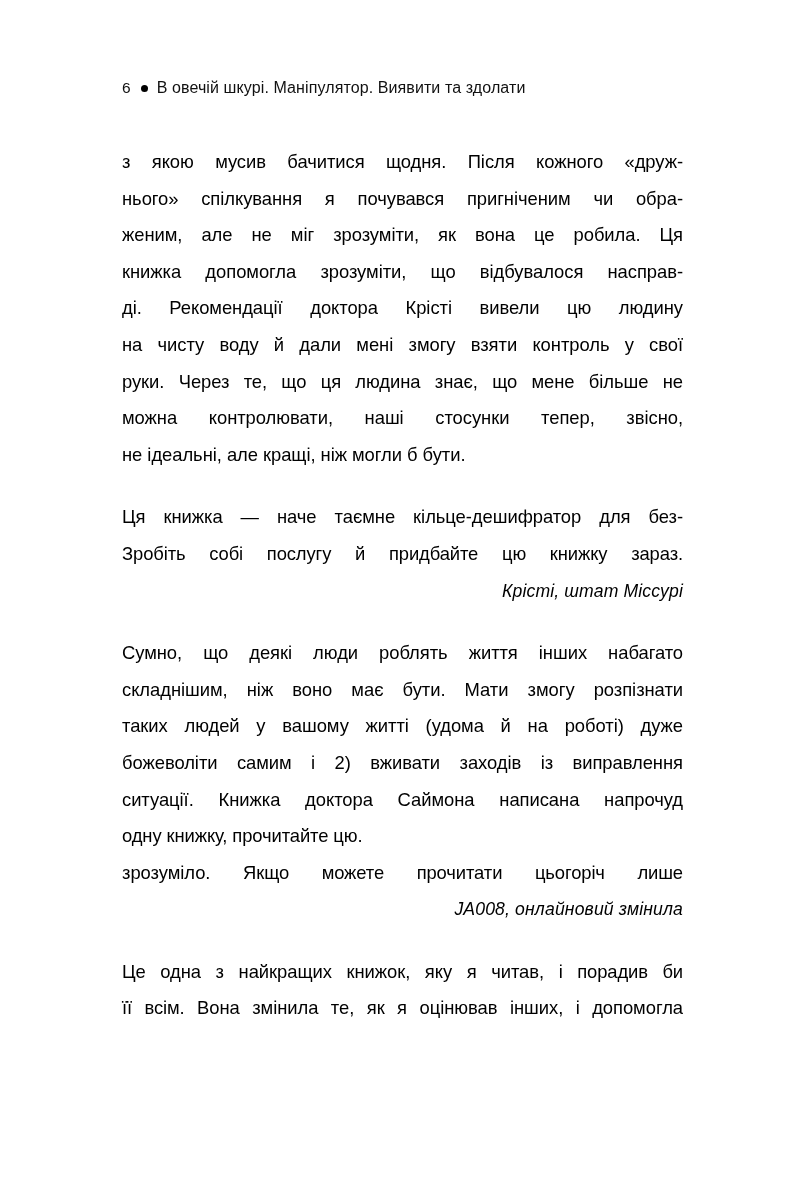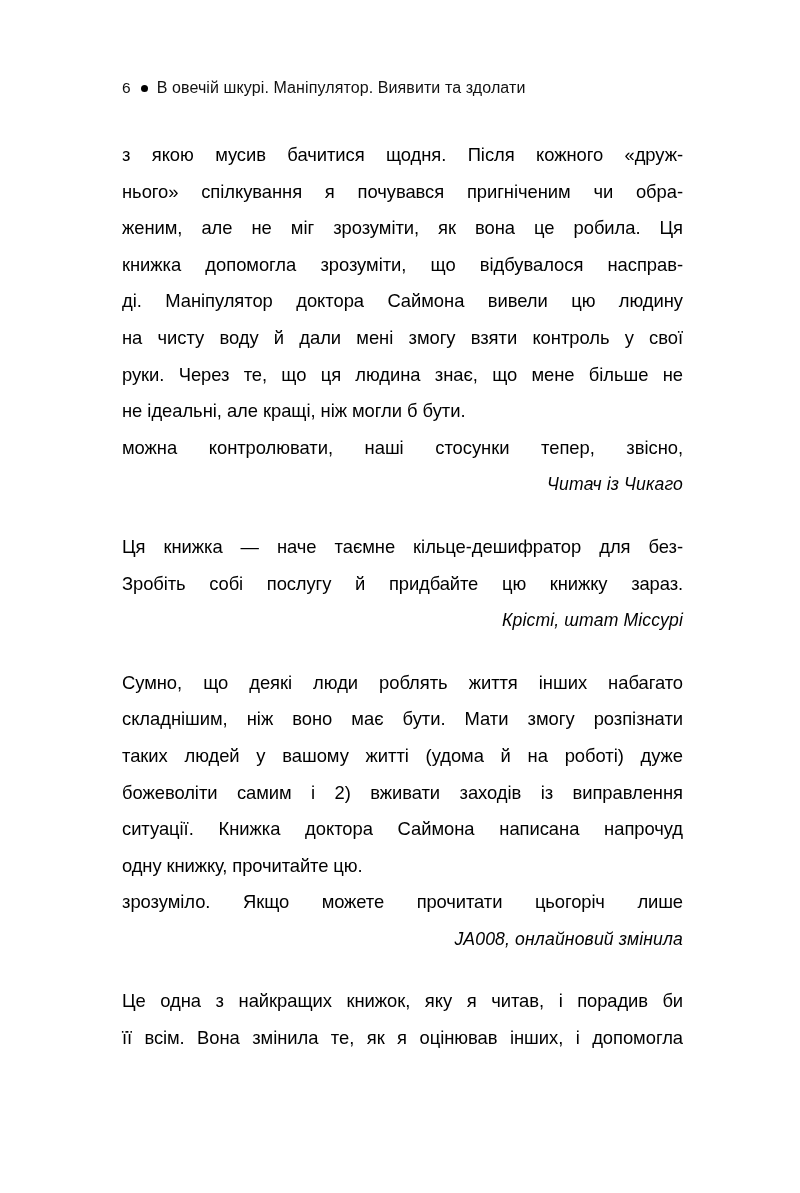--- a/index.html
+++ b/index.html
@@ -52,21 +52,21 @@
     top: 0px;
   }
   .running-head .head-title {
     font-size: 16px;
   }
 
   
   .content {
     position: absolute;
     left: 122px;
-    top: 137px;
+    top: 144px;
     width: 561px;
   }
 
   p.para {
     margin: 0;
     font-size: 18.4px;
     line-height: 36.6px;
     text-align: justify;
     text-justify: inter-word;
     hyphens: manual;
@@ -112,27 +112,26 @@
   </div>
 
   <div class="content">
 
     <div>
       <p class="para">
         <span class="jline">з якою мусив бачитися щодня. Після кожного «друж-</span>
         <span class="jline">нього» спілкування я почувався пригніченим чи обра-</span>
         <span class="jline">женим, але не міг зрозуміти, як вона це робила. Ця</span>
         <span class="jline">книжка допомогла зрозуміти, що відбувалося насправ-</span>
-        <span class="jline">ді. Маніпулятор доктора Саймона вивели цю людину</span>
+        <span class="jline">ді. Рекомендації доктора Крісті вивели цю людину</span>
         <span class="jline">на чисту воду й дали мені змогу взяти контроль у свої</span>
         <span class="jline">руки. Через те, що ця людина знає, що мене більше не</span>
+        <span class="jline">можна контролювати, наші стосунки тепер, звісно,</span>
         <span class="jline natural">не ідеальні, але кращі, ніж могли б бути.</span>
-        <span class="jline">можна контролювати, наші стосунки тепер, звісно,</span>
       </p>
-      <p class="attribution">Читач із Чикаго</p>
     </div>
 
     <div class="gap-after-attrib"></div>
 
     <div>
       <p class="para">
         <span class="jline">Ця книжка — наче таємне кільце-дешифратор для без-</span>
         <b class="jline">Зробіть собі послугу й придбайте цю книжку зараз.</b>
       </p>
       <p class="attribution">Крісті, штат Міссурі</p>

